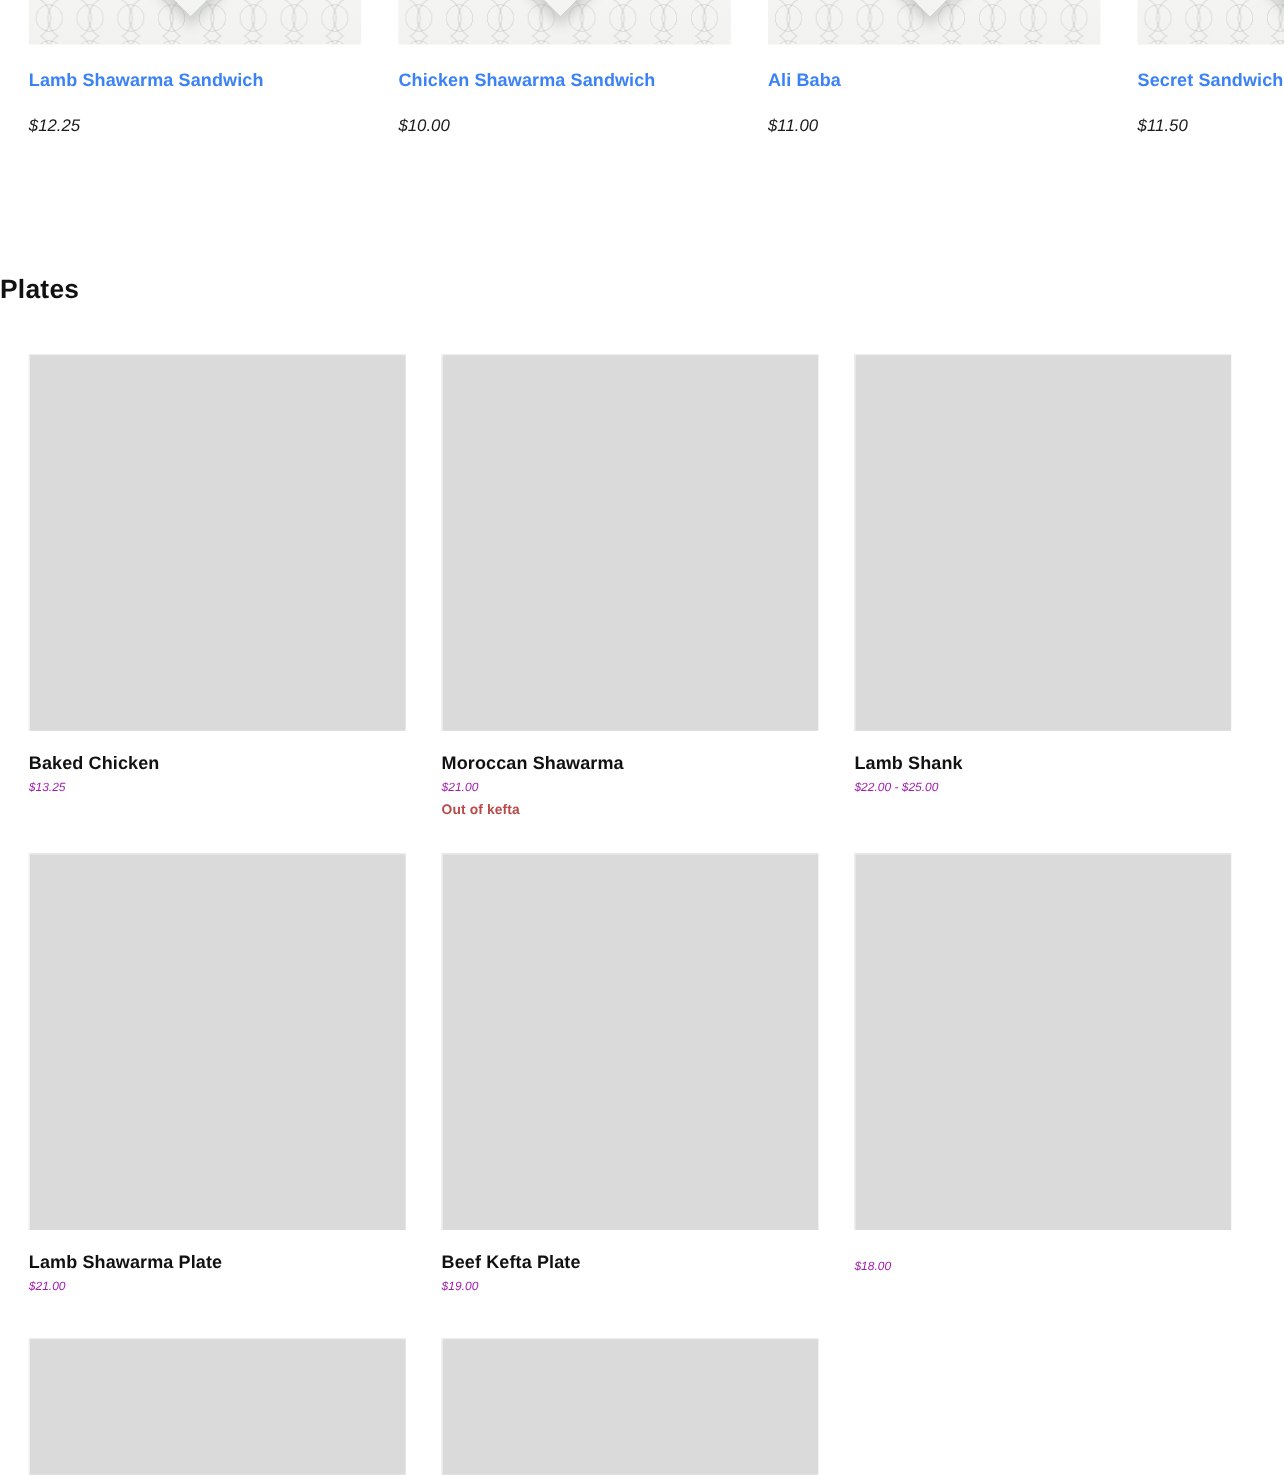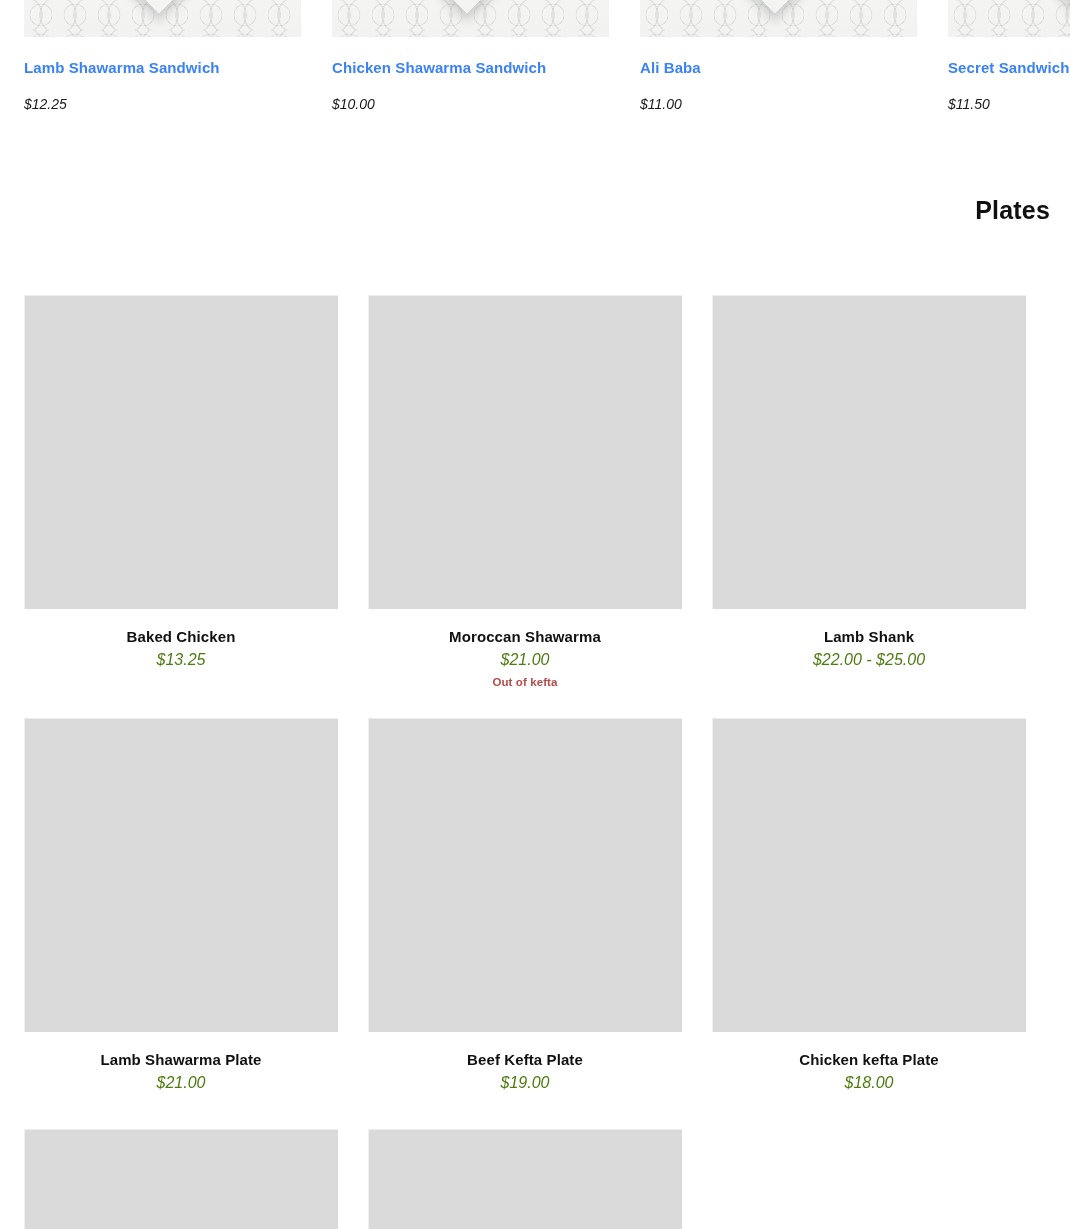--- a/index.html
+++ b/index.html
@@ -62,25 +62,25 @@
     margin-top: 20px;
     font-size: 14px;
     font-style: italic;
     color: #1a1a1a;
     white-space: nowrap;
   }
 
   
   .section-heading {
     position: absolute;
-    top: 196px;
+    top: 228px;
     left: 0;
     width: 1050px;
-    text-align: right;
-    font-size: 25px;
+    text-align: left;
+    font-size: 22px;
     font-weight: bold;
     color: #111111;
     letter-spacing: .2px;
   }
 
   
   .plates-grid {
     position: absolute;
     top: 295px;
     left: 24px;
@@ -90,32 +90,32 @@
     gap: 30px 30px;
   }
   .plate-card { width: 314px; flex: 0 0 314px; }
   .plate-thumb {
     width: 314px;
     height: 314px;
     background: #dadada;
     border-left: 1px solid #efefef;
     border-top: 1px solid #ededed;
   }
-  .plate-info { text-align: center; padding-top: 19px; }
+  .plate-info { padding-top: 19px; }
   .plate-title {
     font-size: 15px;
     font-weight: bold;
     color: #111111;
     letter-spacing: .1px;
   }
   .plate-price {
     margin-top: 6px;
-    font-size: 16px;
+    font-size: 10px;
     font-style: italic;
-    color: #4d7c0f;
+    color: #a21caf;
   }
   .plate-stock {
     margin-top: 7px;
     font-size: 11.5px;
     font-weight: bold;
     color: #b84a4a;
     letter-spacing: .1px;
   }
 </style>
 </head>
@@ -212,21 +212,20 @@
       <div class="plate-info">
         <div class="plate-title">Beef Kefta Plate</div>
         <div class="plate-price">$19.00</div>
         <div class="plate-stock"></div>
       </div>
     </div>
 
     <div class="plate-card">
       <div class="plate-thumb"></div>
       <div class="plate-info">
-        <div class="plate-title">Chicken kefta Plate</div>
         <div class="plate-price">$18.00</div>
         <div class="plate-stock"></div>
       </div>
     </div>
 
     <div class="plate-card">
       <div class="plate-thumb"></div>
 
     </div>
 

